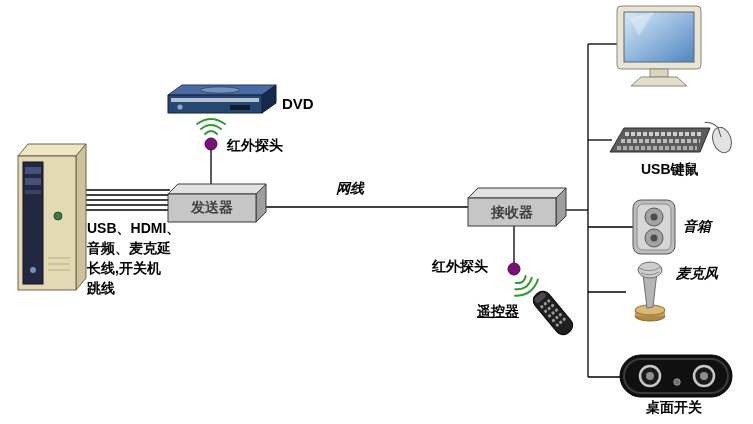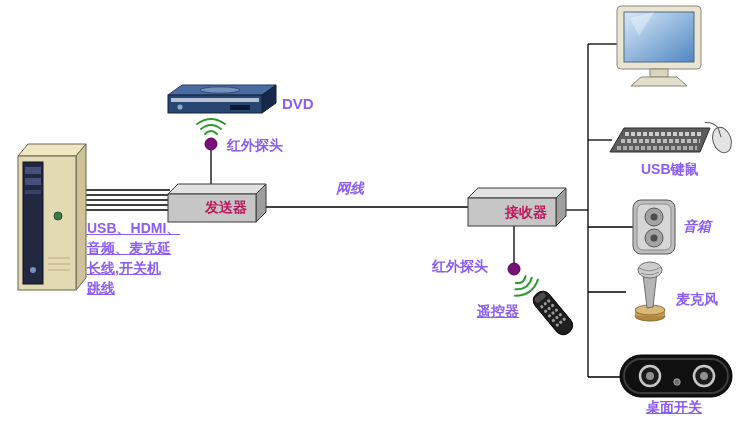--- a/index.html
+++ b/index.html
@@ -1,23 +1,23 @@
 <!DOCTYPE html>
 <html><head>
 <meta charset="utf-8">
 <style>
   html,body{margin:0;padding:0;background:#fff;}
   #stage{position:relative;width:753px;height:424px;background:#ffffff;overflow:hidden;
          font-family:"Liberation Sans",sans-serif;}
   #stage svg{position:absolute;left:0;top:0;}
-  .label{position:absolute;font:bold 14px "Liberation Sans",sans-serif;color:#8b5cf6;white-space:nowrap;}
+  .label{position:absolute;font:bold 14px "Liberation Sans",sans-serif;color:#000000;white-space:nowrap;}
   .label.pre{white-space:pre-line;line-height:20px;}
   .label.big{font-size:15px;}
   .boxlabel{position:absolute;display:flex;align-items:center;justify-content:center;
-            font:bold 14px "Liberation Sans",sans-serif;color:#be185d;padding-left:14px;}
+            font:bold 14px "Liberation Sans",sans-serif;color:#404040;}
 </style>
 </head>
 <body>
 
 <div id="stage">
 
 <svg width="753" height="424" viewBox="0 0 753 424">
   <defs>
     <linearGradient id="scr" x1="0" y1="0" x2="1" y2="1">
       <stop offset="0" stop-color="#d8e9f8"></stop>
@@ -167,26 +167,26 @@
     <circle cx="30" cy="24" r="4" fill="#8f8f8f"></circle>
     <circle cx="84" cy="24" r="10" fill="#1c1c1c" stroke="#c9c9c9" stroke-width="2.5"></circle>
     <circle cx="84" cy="24" r="4" fill="#8f8f8f"></circle>
     <circle cx="57" cy="30" r="3.2" fill="#6f6f6f" stroke="#9f9f9f"></circle>
   </g>
 </svg>
 
 <div class="label big" style="left:282px;top:95px;">DVD</div>
 <div class="label" style="left:227px;top:137px;">红外探头</div>
 <div class="boxlabel" style="left:168px;top:195px;width:88px;height:26px;">发送器</div>
-<div class="label pre" style="left:87px;top:218px;text-decoration:underline;">USB、HDMI、
+<div class="label pre" style="left:87px;top:218px;">USB、HDMI、
 音频、麦克延
 长线,开关机
 跳线</div>
 <div class="label" style="left:336px;top:180px;font-style:italic;">网线</div>
 <div class="boxlabel" style="left:468px;top:199px;width:88px;height:27px;">接收器</div>
 <div class="label" style="left:432px;top:258px;">红外探头</div>
 <div class="label" style="left:477px;top:303px;text-decoration:underline;">遥控器</div>
 <div class="label" style="left:641px;top:161px;">USB键鼠</div>
 <div class="label" style="left:683px;top:218px;font-style:italic;">音箱</div>
-<div class="label" style="left:676px;top:291px;">麦克风</div>
-<div class="label" style="left:646px;top:399px;text-decoration:underline;">桌面开关</div>
+<div class="label" style="left:676px;top:265px;font-style:italic;">麦克风</div>
+<div class="label" style="left:646px;top:399px;">桌面开关</div>
 
 </div>
 
 </body></html>

